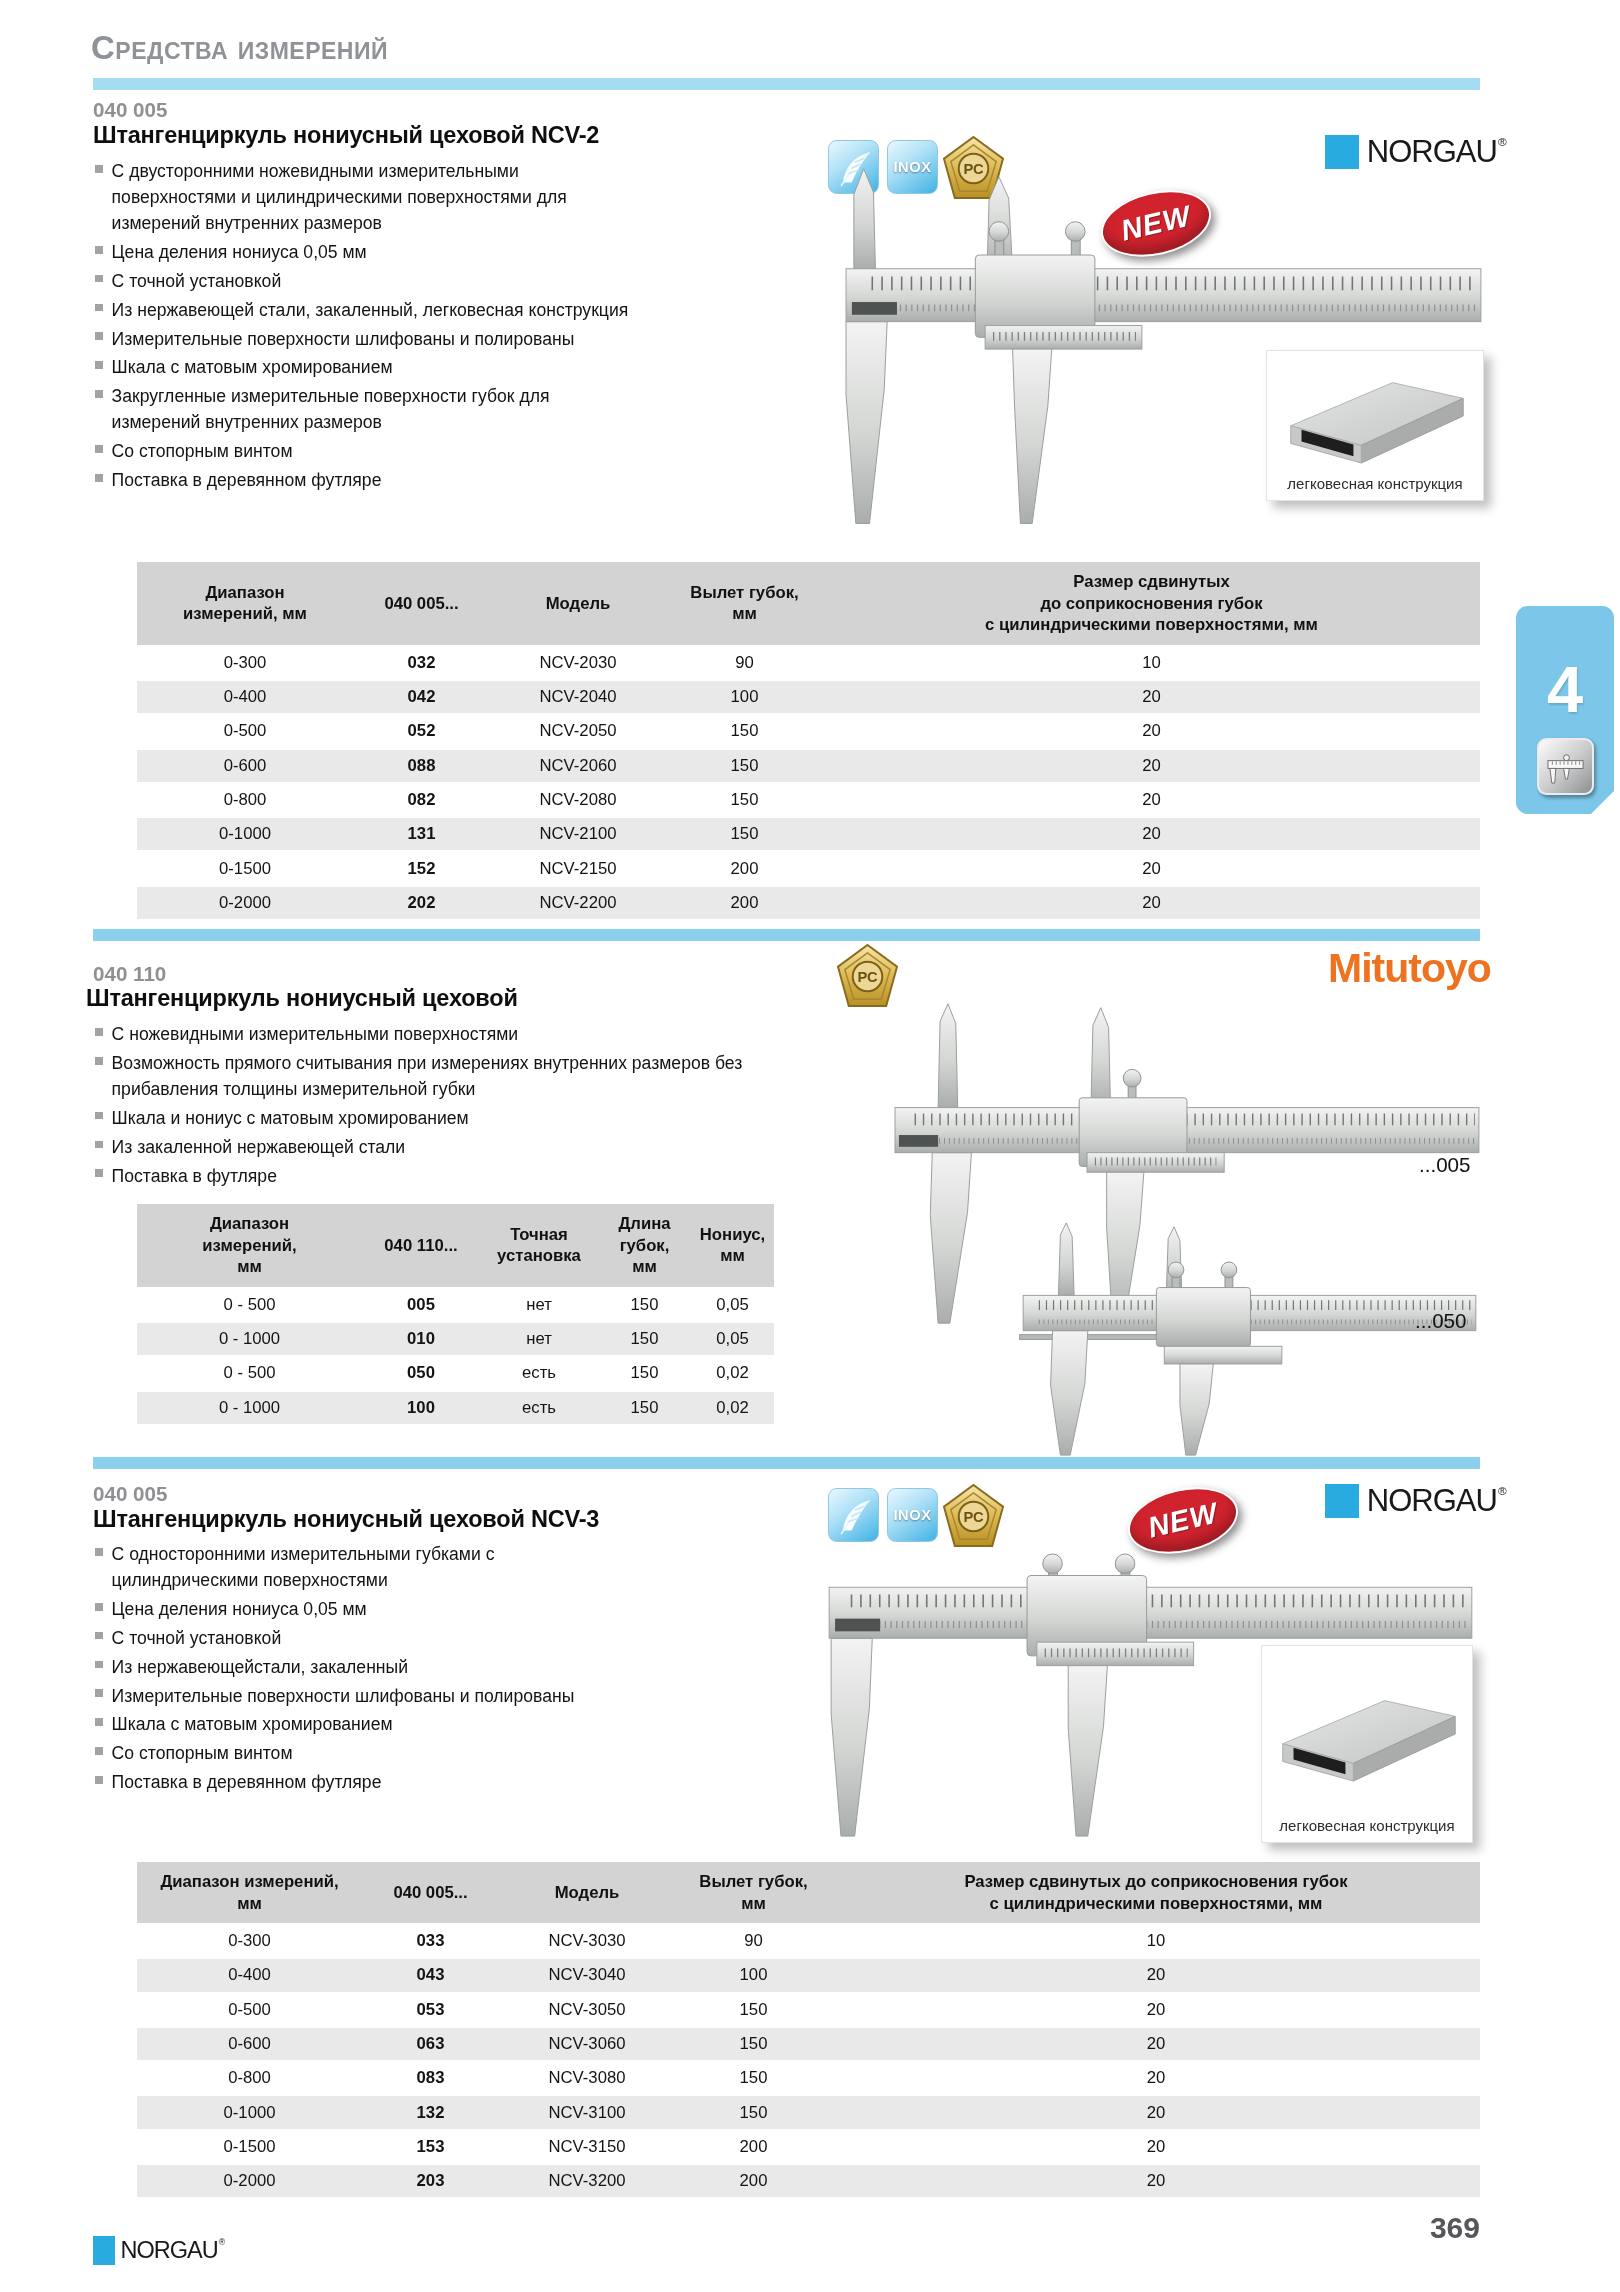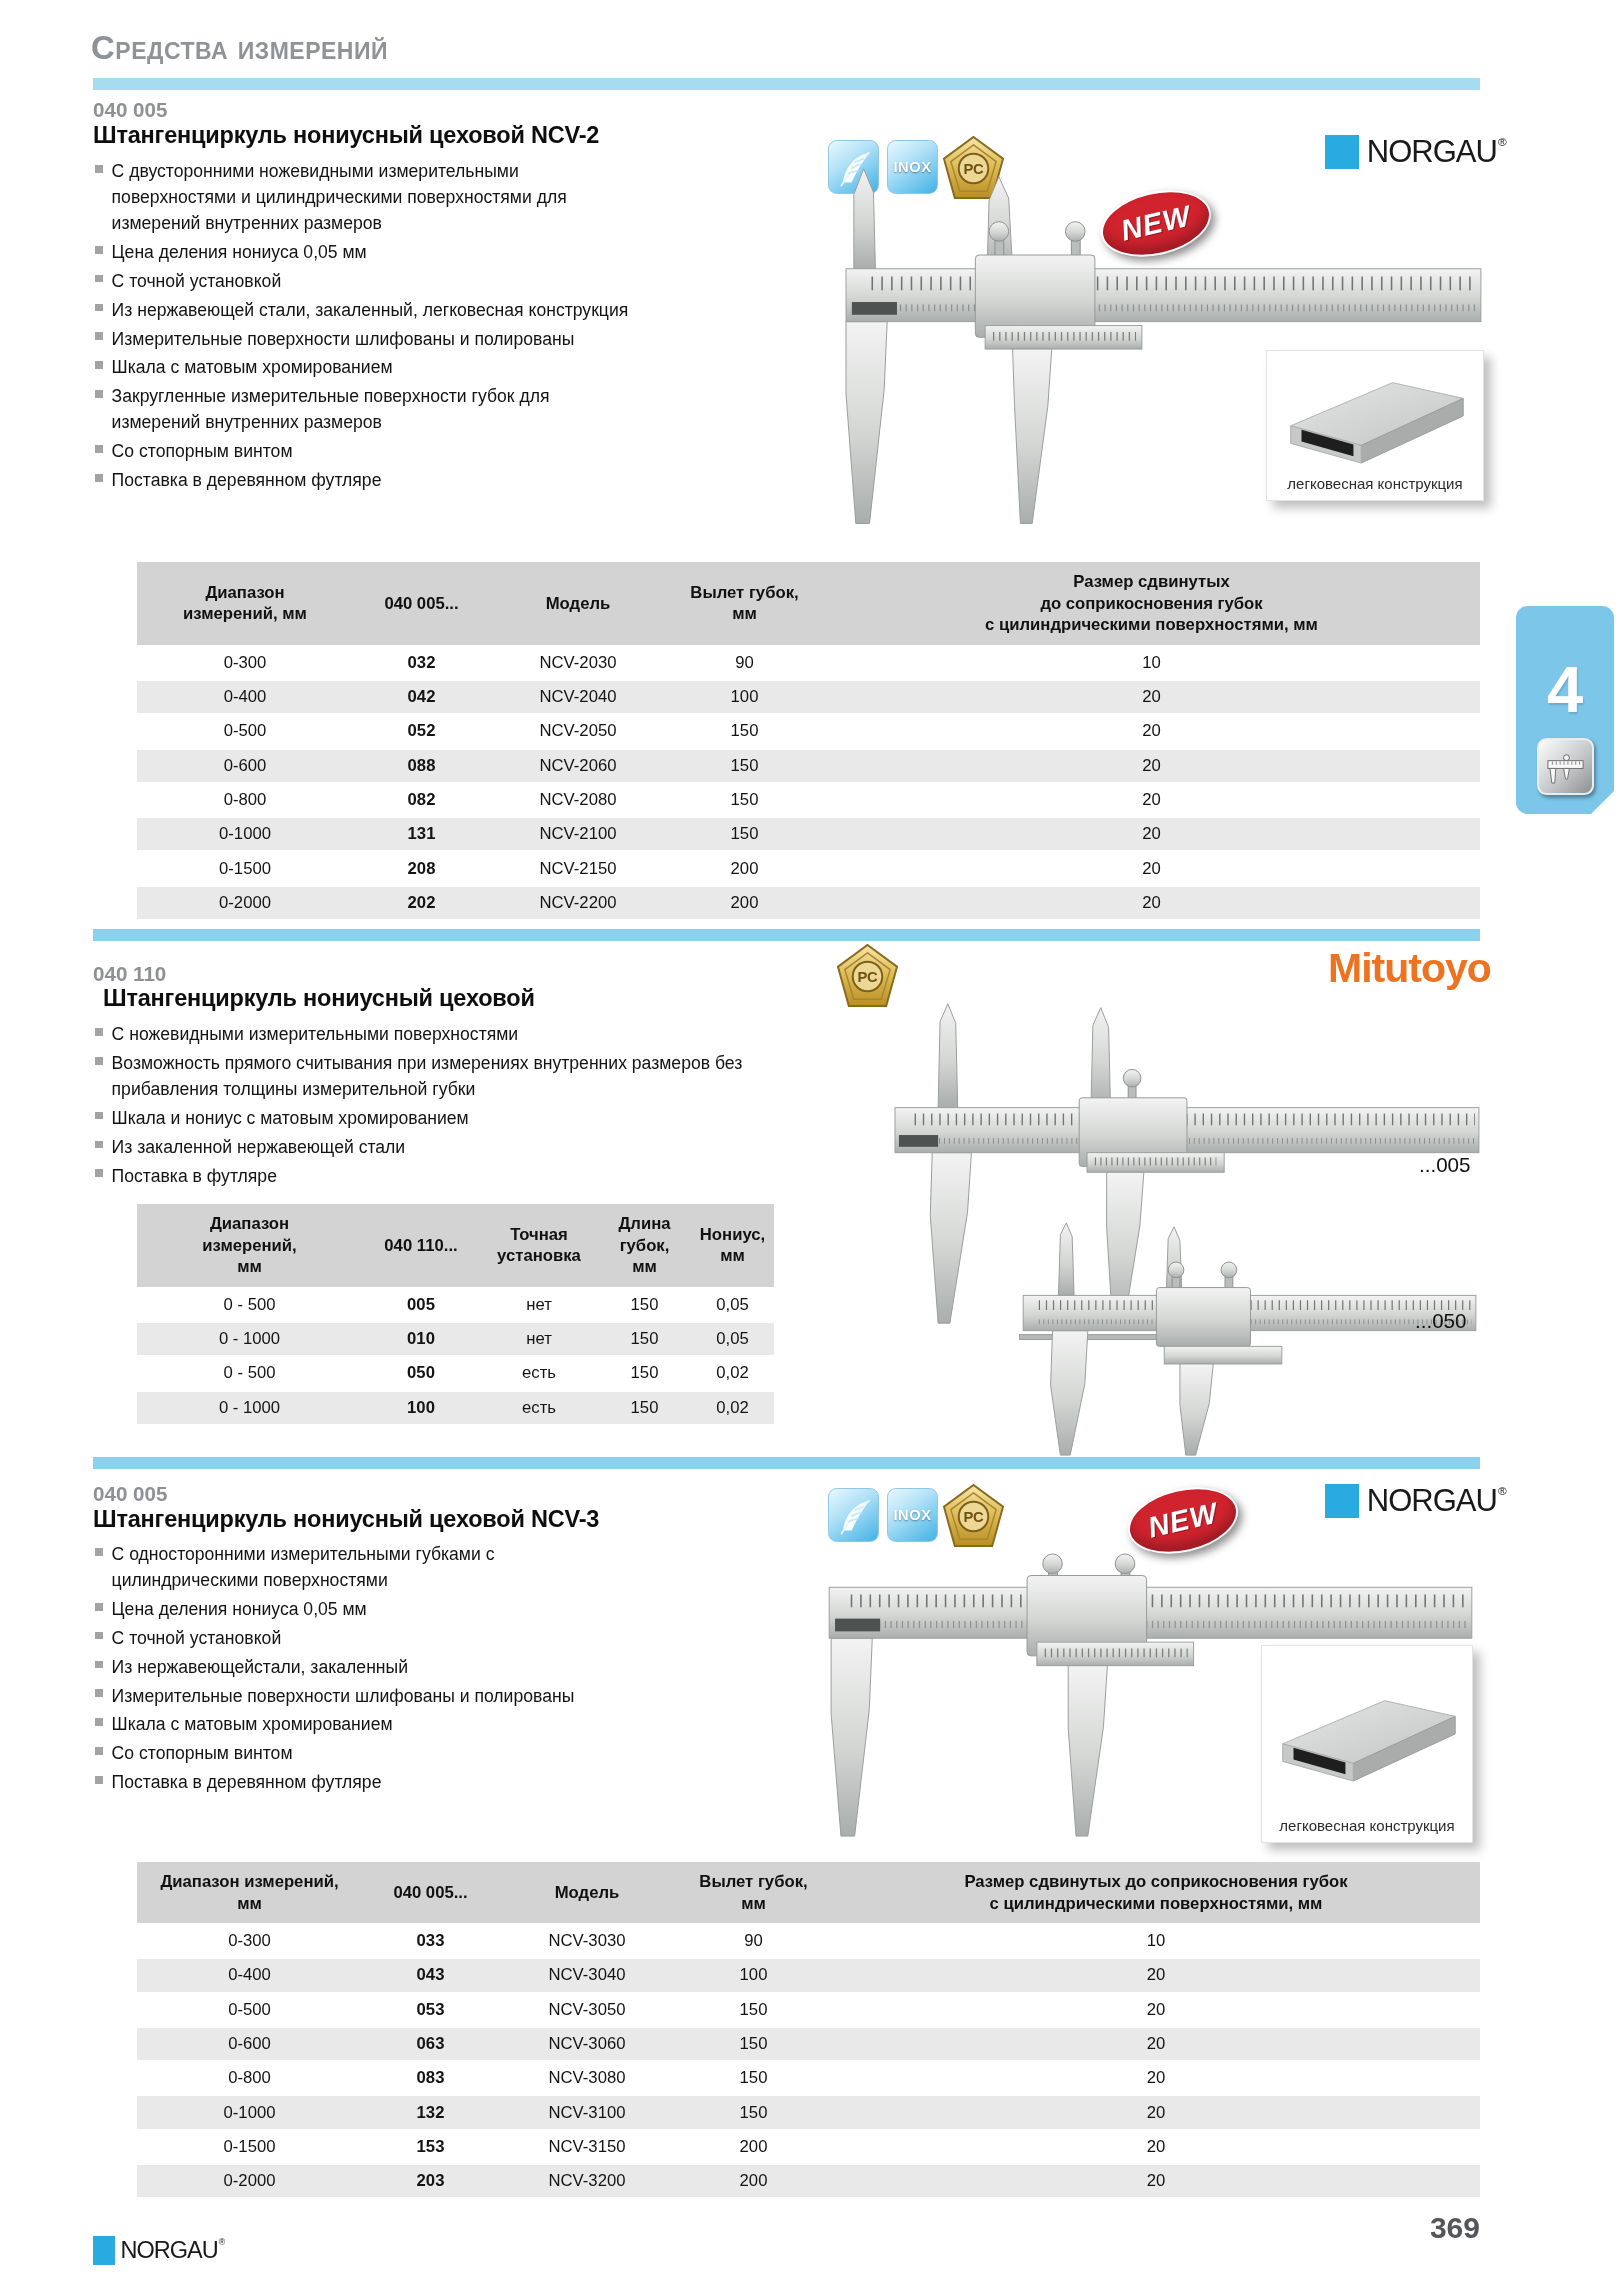--- a/index.html
+++ b/index.html
@@ -11,21 +11,21 @@
              font-variant:small-caps;color:#8f9296;letter-spacing:0.5px;}
   .blue-bar{position:absolute;left:93px;width:1387px;height:11.8px;background:#a6dcf2;}
   #top-bar{top:78px;}
   #div1{top:929px;background:#8bd1ee;}
   #div2{top:1457px;background:#8bd1ee;}
 
   
   .sec-code{position:absolute;font-size:20.6px;font-weight:700;color:#8e9094;}
   #s1-code{left:93px;top:98px;} #s2-code{left:93px;top:962px;} #s3-code{left:93px;top:1482px;}
   .sec-title{position:absolute;font-size:23.5px;font-weight:700;color:#0e0e0e;margin:0;letter-spacing:-0.2px;}
-  #s1-title{left:93px;top:122px;} #s2-title{left:103px;top:985px;} #s3-title{left:93px;top:1506px;}
+  #s1-title{left:93px;top:122px;} #s2-title{left:86px;top:985px;} #s3-title{left:93px;top:1506px;}
 
   .bullets{position:absolute;list-style:none;margin:0;padding:0;}
   #s1-bullets{left:95px;top:158px;width:544px;}
   #s2-bullets{left:95px;top:1021px;width:725px;}
   #s3-bullets{left:95px;top:1541px;width:539px;}
   .bullets li{display:flex;gap:8.8px;margin-bottom:2.9px;font-size:17.6px;line-height:26px;color:#141414;}
   .bullet-sq{flex:0 0 7.8px;width:7.8px;height:7.8px;background:#a3a3a3;margin-top:6.9px;}
 
   
   .icon-sq{position:absolute;width:49px;height:52px;border-radius:8.8px;
@@ -284,21 +284,21 @@
           </tr>
           <tr>
             <td>0-1000</td>
             <td>131</td>
             <td>NCV-2100</td>
             <td>150</td>
             <td>20</td>
           </tr>
           <tr>
             <td>0-1500</td>
-            <td>208</td>
+            <td>152</td>
             <td>NCV-2150</td>
             <td>200</td>
             <td>20</td>
           </tr>
           <tr>
             <td>0-2000</td>
             <td>202</td>
             <td>NCV-2200</td>
             <td>200</td>
             <td>20</td>

